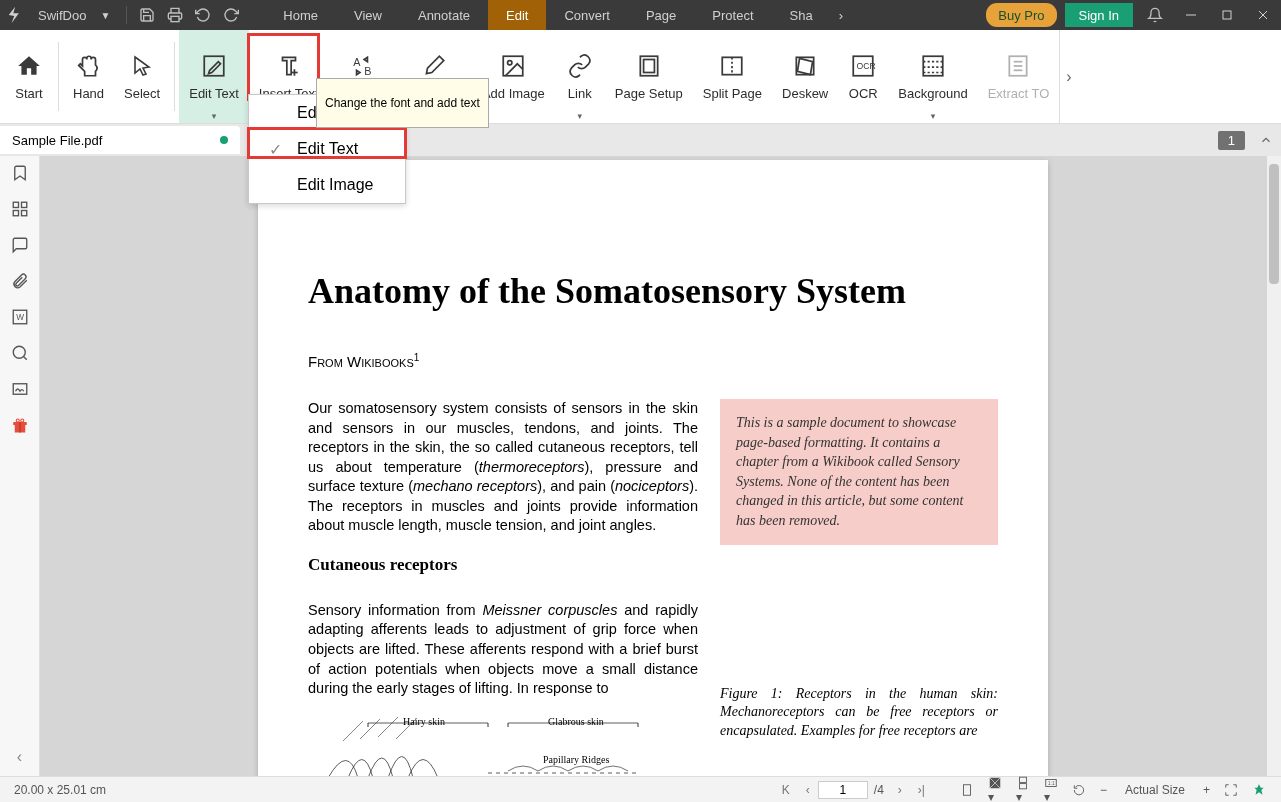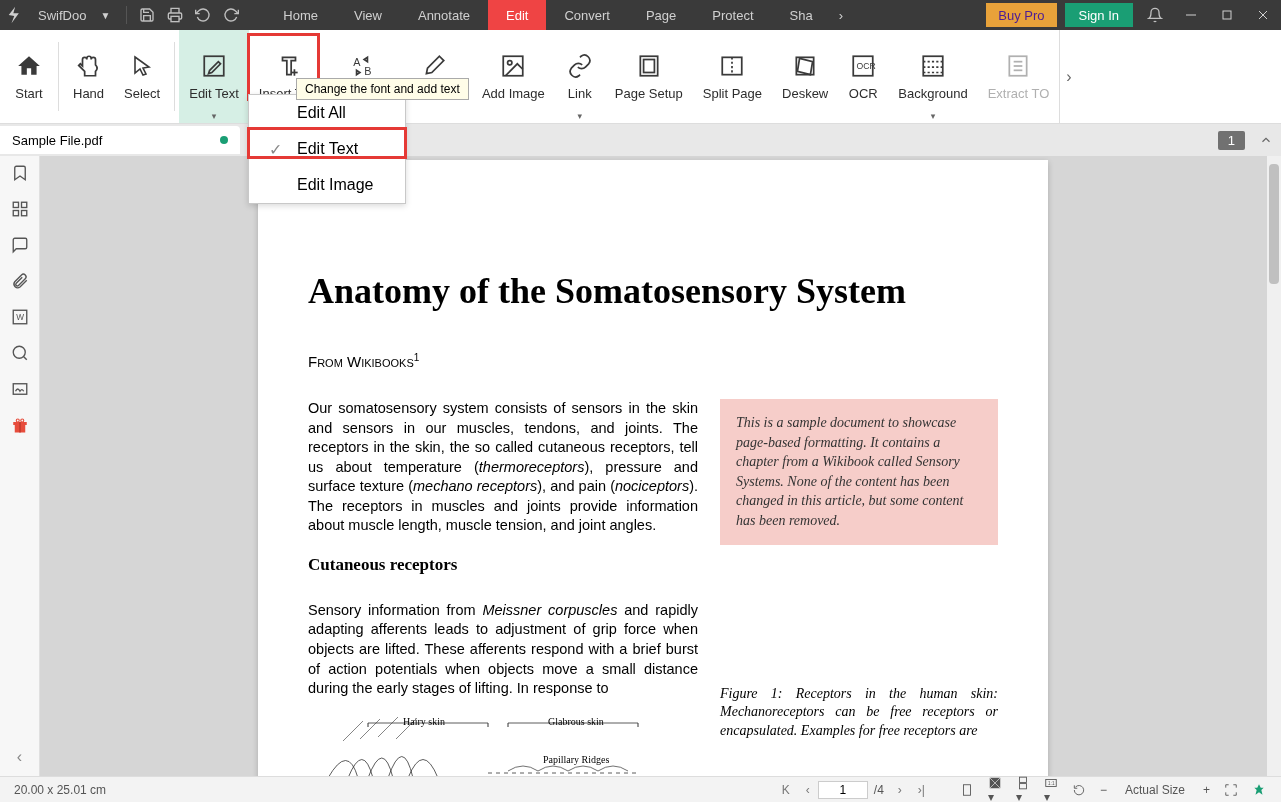--- a/index.html
+++ b/index.html
@@ -6,24 +6,24 @@
 body { width: 1281px; height: 802px; overflow: hidden; background: #fff; }
 
 .titlebar { height: 30px; background: #3a3a3a; color: #d0d0d0; display: flex; align-items: center; font-size: 13px; }
 .titlebar .logo { width: 22px; height: 22px; margin: 0 6px; }
 .titlebar .app-name { padding: 0 4px; }
 .titlebar .dd { padding: 0 10px; font-size: 10px; }
 .titlebar .sep { width: 1px; height: 18px; background: #555; margin: 0 6px; }
 .titlebar .tb-icon { width: 28px; display: flex; justify-content: center; cursor: pointer; }
 .titlebar .menu-tabs { display: flex; height: 100%; margin-left: 20px; }
 .titlebar .menu-tab { padding: 0 18px; display: flex; align-items: center; cursor: pointer; }
-.titlebar .menu-tab.active { background: #ef4444; color: #fff; }
+.titlebar .menu-tab.active { background: #a16207; color: #fff; }
 .titlebar .overflow { padding: 0 8px; cursor: pointer; }
 .titlebar .spacer { flex: 1; }
-.titlebar .buy-pro { background: #e8a23a; color: #4c1d95; padding: 4px 12px; margin: 0 4px; cursor: pointer; height: 24px; display: flex; align-items: center; }
+.titlebar .buy-pro { background: #e8a23a; color: #14532d; padding: 4px 12px; margin: 0 4px; cursor: pointer; height: 24px; display: flex; align-items: center; border-radius: 11px; }
 .titlebar .sign-in { background: #1a9e74; color: #fff; padding: 4px 14px; margin: 0 4px; cursor: pointer; height: 24px; display: flex; align-items: center; }
 .titlebar .win-btn { width: 36px; display: flex; justify-content: center; cursor: pointer; }
 
 .ribbon { height: 94px; background: #fff; border-bottom: 1px solid #ddd; display: flex; align-items: stretch; padding: 0 4px; position: relative; }
 .ribbon .rbtn { display: flex; flex-direction: column; align-items: center; justify-content: center; padding: 0 10px; cursor: pointer; position: relative; min-width: 50px; }
 .ribbon .rbtn .ricon { width: 28px; height: 28px; display: flex; align-items: center; justify-content: center; color: #3a3a3a; }
 .ribbon .rbtn .rlabel { font-size: 13px; color: #2d2d2d; margin-top: 6px; white-space: nowrap; }
 .ribbon .vsep { width: 1px; background: #ddd; margin: 12px 4px; }
 .ribbon .rbtn.highlight { background: #d6efe5; }
 .ribbon .rbtn .arrow { position: absolute; bottom: 2px; font-size: 9px; color: #666; }
@@ -58,21 +58,21 @@
 .page .skin-fig { margin-top: 14px; height: 70px; position: relative; }
 .page .skin-fig .flabel { position: absolute; font-size: 10px; font-family: Georgia, serif; }
 
 .scroll-v { position: absolute; right: 0; top: 0; bottom: 0; width: 14px; background: #f0f0f0; }
 .scroll-v .thumb { position: absolute; left: 2px; width: 10px; background: #c0c0c0; border-radius: 4px; }
 
 .dropdown { position: absolute; left: 248px; top: 94px; width: 158px; background: #fff; border: 1px solid #c8c8c8; z-index: 20; box-shadow: 0 2px 6px rgba(0,0,0,0.15); }
 .dropdown .ditem { padding: 9px 16px 9px 48px; font-size: 16px; cursor: pointer; position: relative; }
 .dropdown .ditem .check { position: absolute; left: 20px; color: #888; }
 .redbox2 { position: absolute; left: 247px; top: 127px; width: 160px; height: 32px; border: 3px solid #e53935; pointer-events: none; z-index: 21; }
-.tooltip { position: absolute; left: 296px; top: 78px; background: #fffde8; border: 1px solid #aaa; padding: 3px 8px; font-size: 12px; z-index: 25; }
+.tooltip { position: absolute; left: 316px; top: 78px; background: #fffde8; border: 1px solid #aaa; padding: 17px 8px; font-size: 12px; z-index: 25; }
 
 .statusbar { height: 26px; background: #f3f3f3; border-top: 1px solid #ddd; display: flex; align-items: center; font-size: 12px; color: #555; padding: 0 8px; }
 .statusbar .dim { padding: 0 6px; }
 .statusbar .sspacer { flex: 1; }
 .statusbar .nav-btn { padding: 0 8px; cursor: pointer; color: #777; }
 .statusbar .pg-input { width: 50px; text-align: center; border: 1px solid #ccc; height: 18px; font-size: 12px; }
 .statusbar .sb-icon { padding: 0 7px; cursor: pointer; }
 .statusbar .view-mode { padding: 0 10px; border: 1px solid transparent;}
 .statusbar .pin { color: #1a9e74; }
 

